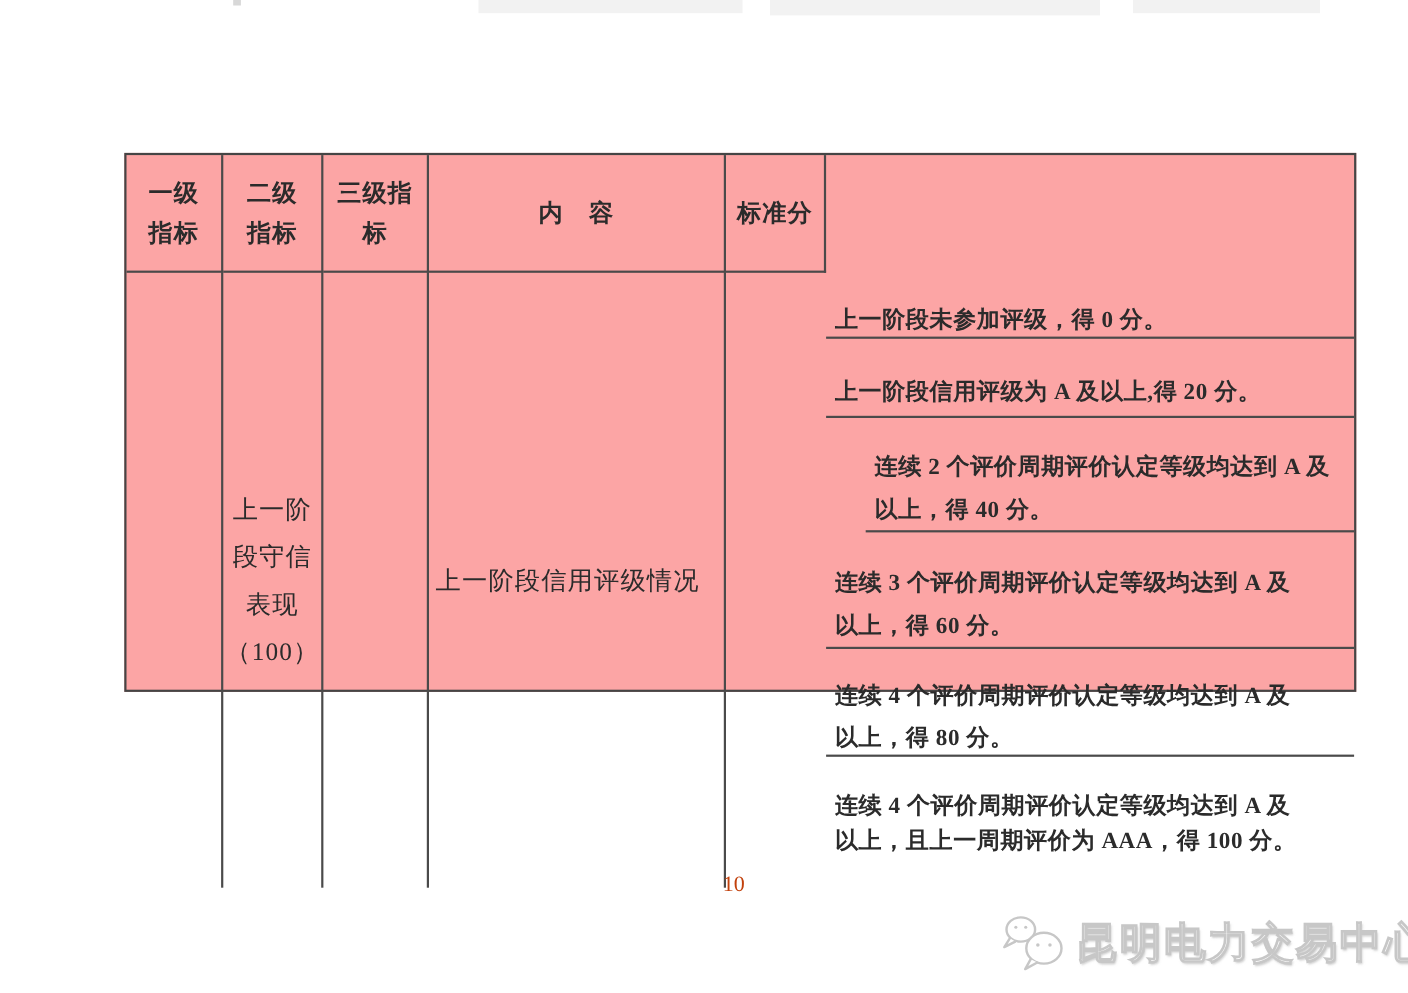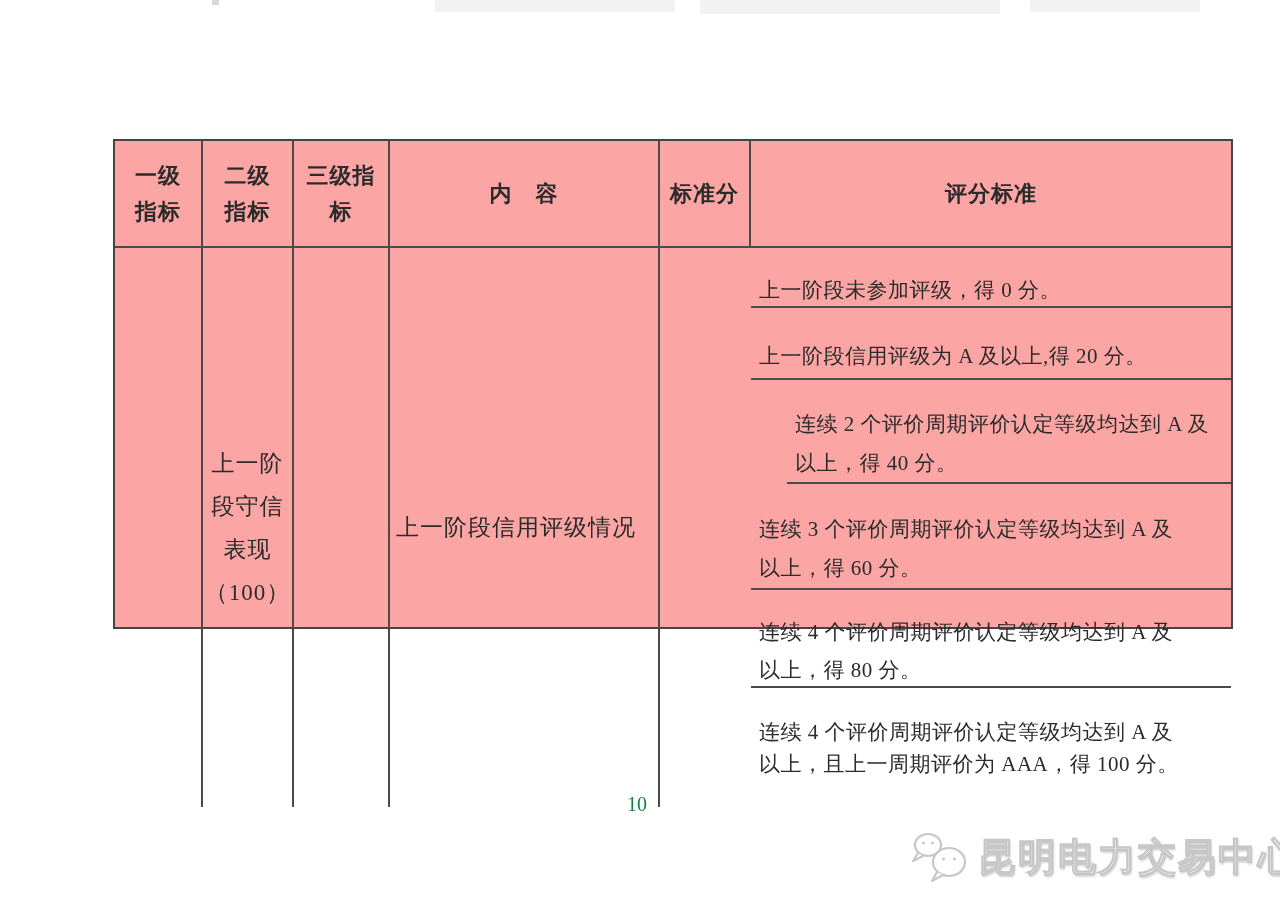--- a/index.html
+++ b/index.html
@@ -63,36 +63,37 @@
     box-sizing: border-box;
     border-bottom: 2px solid #4a4a4a;
     display: flex;
     align-items: center;
     padding-left: 8px;
     padding-right: 4px;
     font-size: 21px;
     white-space: pre-line;
     letter-spacing: 0.5px;
     color: #2b2b2b;
+    font-weight: bold;
   }
   .subrow:nth-child(1) { height: 34px; }
   .subrow:nth-child(2) { height: 46px; }
   .subrow:nth-child(3) { height: 78px; line-height: 39px; margin-left: 36px; }
   .subrow:nth-child(4) { height: 80px; line-height: 39px; }
   .subrow:nth-child(5) { height: 72px; line-height: 38px; }
   .subrow:nth-child(6) { height: 67px; line-height: 32px; border-bottom: none; }
 
   
   .page-number {
     position: absolute;
     left: 627px; top: 793px;
     width: 50px;
-    text-align: left;
+    text-align: right;
     font-size: 20px;
-    color: #15803d;
+    color: #c2410c;
   }
 
   
   .watermark {
     position: absolute;
     left: 908px; top: 818px;
     width: 345px; height: 78px;
     display: flex;
     align-items: center;
   }
@@ -121,21 +122,20 @@
   <div class="doc-table">
 
     <div class="cell head" style="grid-column:1;grid-row:1">一级
 指标</div>
     <div class="cell head" style="grid-column:2;grid-row:1">二级
 指标</div>
     <div class="cell head" style="grid-column:3;grid-row:1">三级指
 标</div>
     <div class="cell head" style="grid-column:4;grid-row:1">内　容</div>
     <div class="cell head" style="grid-column:5;grid-row:1">标准分</div>
-    <div class="cell head last" style="grid-column:6;grid-row:1">评分标准</div>
 
     <div class="cell" style="grid-column:1;grid-row:2"></div>
     <div class="cell body2" style="grid-column:2;grid-row:2">上一阶
 段守信
 表现
 （100）</div>
     <div class="cell" style="grid-column:3;grid-row:2"></div>
     <div class="cell content-cell" style="grid-column:4;grid-row:2">上一阶段信用评级情况</div>
 
     <div class="cell last criteria-cell" style="grid-column:6;grid-row:2">

